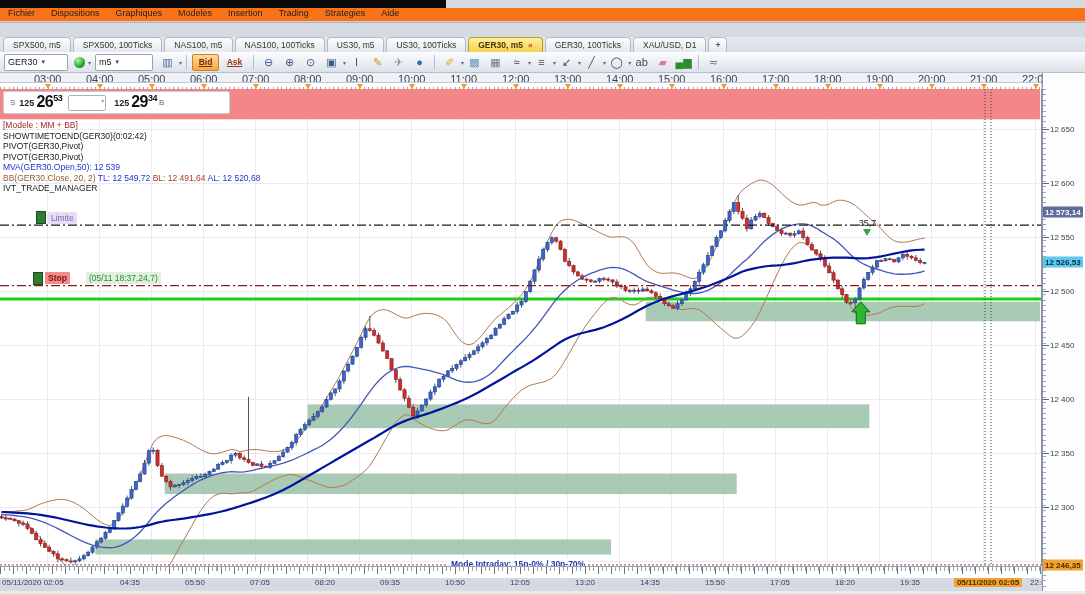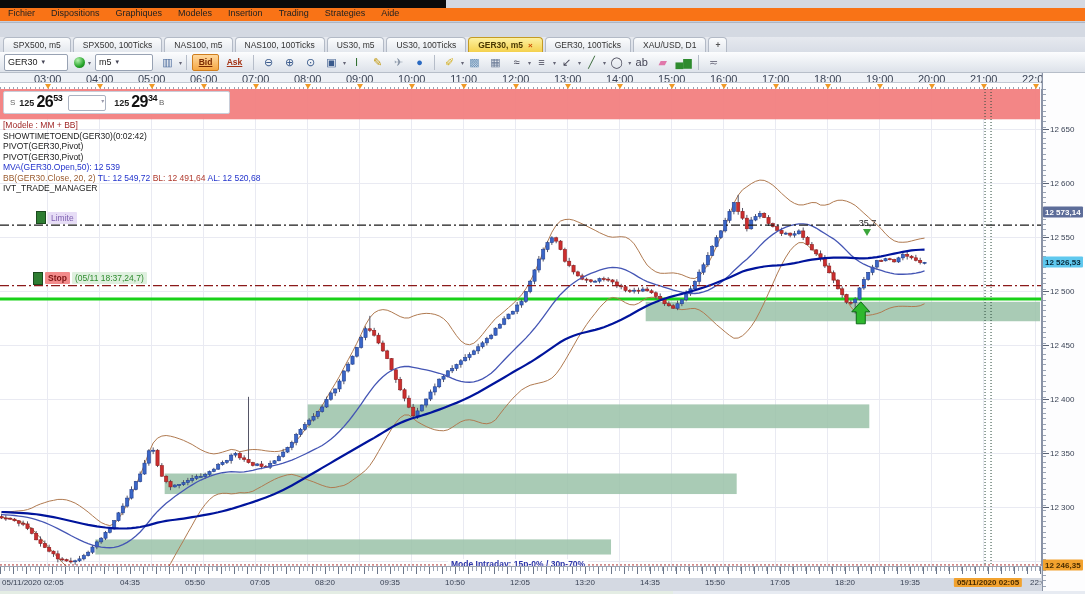--- a/index.html
+++ b/index.html
@@ -83,21 +83,21 @@
   #quote .spin{width:36px;height:14px;background:#fff;border:1px solid #aab2c0;border-radius:2px;
          margin:0 6px;position:relative;}
   #quote .spin:after{content:"▾";position:absolute;right:1px;top:1px;font-size:6px;color:#99a;}
   #ind{left:3px;top:31px;line-height:10.5px;font-size:8.5px;white-space:nowrap;}
   #ind div{height:10.5px;}
   .lvl-label{position:absolute;display:flex;align-items:center;font-size:8.5px;height:13px;justify-content:center;}
   .lvl-label .sq{width:8px;height:11px;background:#2e7d32;border:1px solid #1b4a1e;margin-right:2px;}
   .lvl-label .lab{padding:0 3px;height:12px;line-height:12px;border-radius:1px;}
   .lvl-label .lab.limite{background:#e7ddf6;color:#7d5fb0;}
   .lvl-label .lab.stop{background:#f28b8b;color:#7c1212;font-weight:bold;}
-  .lvl-label .lab.stopinfo{background:#dff0df;color:#2e8b2e;margin-left:2px;}
+  .lvl-label .lab.stopinfo{background:#dff0df;color:#2e8b2e;margin-left:16px;}
   #dist-note{position:absolute;font-size:9px;color:#222;}
   #dist-arrow{position:absolute;width:0;height:0;border-left:4px solid transparent;
      border-right:4px solid transparent;border-top:7px solid #3aa53a;}
   #mode-label{position:absolute;font-size:8.5px;font-weight:bold;color:#2b35a8;
      background:rgba(255,255,255,.85);padding:0 3px;white-space:nowrap;}
 </style>
 </head>
 <body>
 
 <div class="abs" id="top-black"></div>

